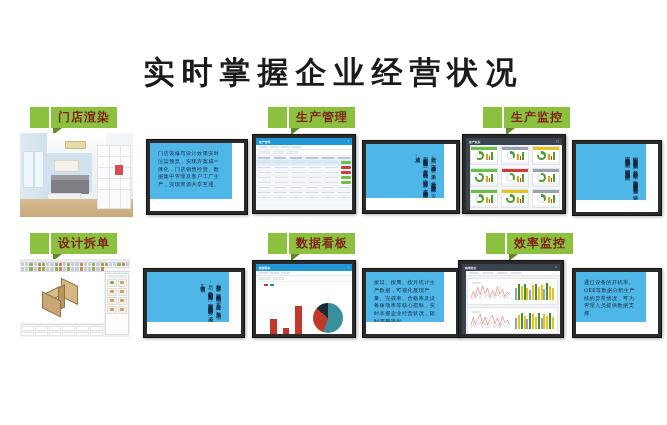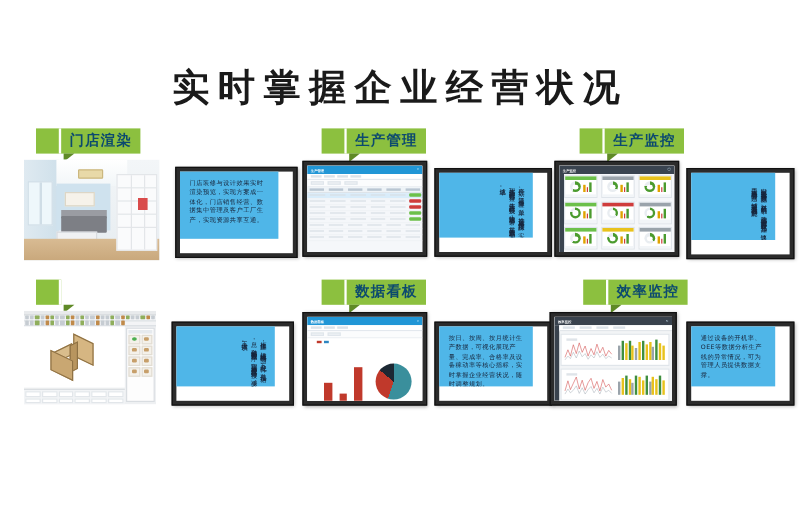--- a/index.html
+++ b/index.html
@@ -25,21 +25,21 @@
   .tag { position: absolute; height: 21px; display: flex; align-items: stretch; }
   .tag .tag-sq {
     width: 21px; background: #8cc03f;
     border-right: 2px solid #ffffff;
   }
   .tag .tag-body {
     position: relative;
     background: #8cc03f;
     padding: 0 7px 0 7px;
     display: flex; align-items: center;
-    color: #0c4a6e; font-size: 12px; font-weight: bold;
+    color: #7f1d1d; font-size: 12px; font-weight: bold;
     letter-spacing: 1px; white-space: nowrap;
     font-family: "DejaVu Sans", "Liberation Sans", sans-serif;
   }
   .tag .tag-tail {
     position: absolute; left: 23px; bottom: -7px;
     width: 0; height: 0;
     border-left: 9px solid #5f8a26;
     border-bottom: 7px solid transparent;
   }
 
@@ -483,20 +483,21 @@
 
   <div class="bluecard" style="left:566px; top:134px; width:96px; height:82px;">
     <div class="bframe"></div>
     <div class="bfill">
       <div class="btext vert">以实时采集设备运行状态数据，对机台的开机率、稼动率等关键指标进行可视化监控，快速定位工序瓶颈和异常问题，辅助管理人员及时调整产能。</div>
     </div>
   </div>
 
   <div class="tag" style="left:30px; top:233px;">
     <div class="tag-sq"></div>
+    <div class="tag-body">设计拆单</div>
     <div class="tag-tail"></div>
   </div>
 
   <div class="card plain" style="left:20px; top:259px; width:110px; height:78px;">
     <div class="frame"></div>
     <div class="screen">
       <div class="cad">
         <div class="mbar"></div>
         <div class="tbar">
           <i></i>

